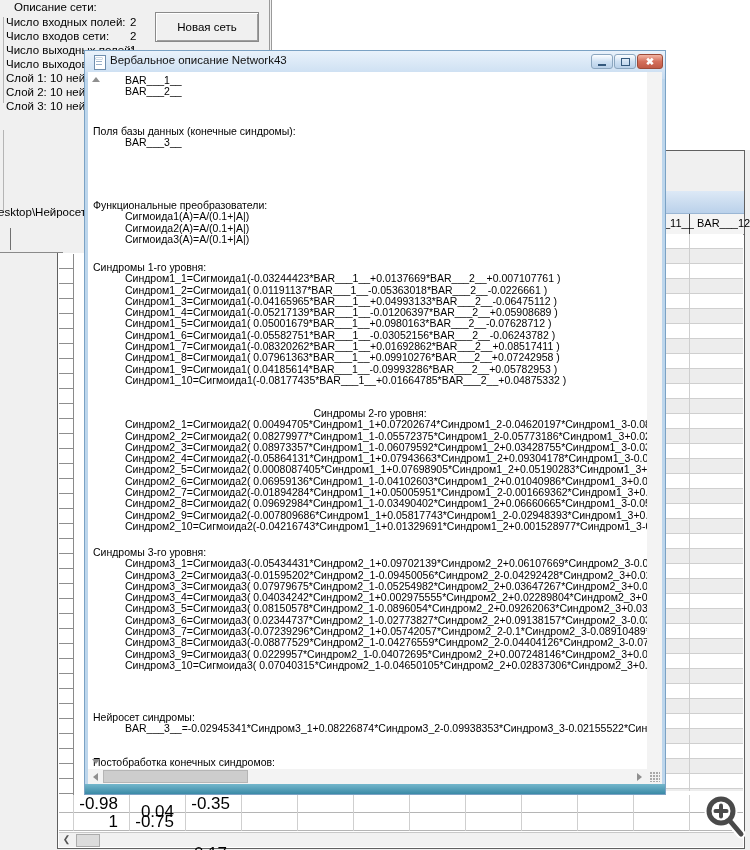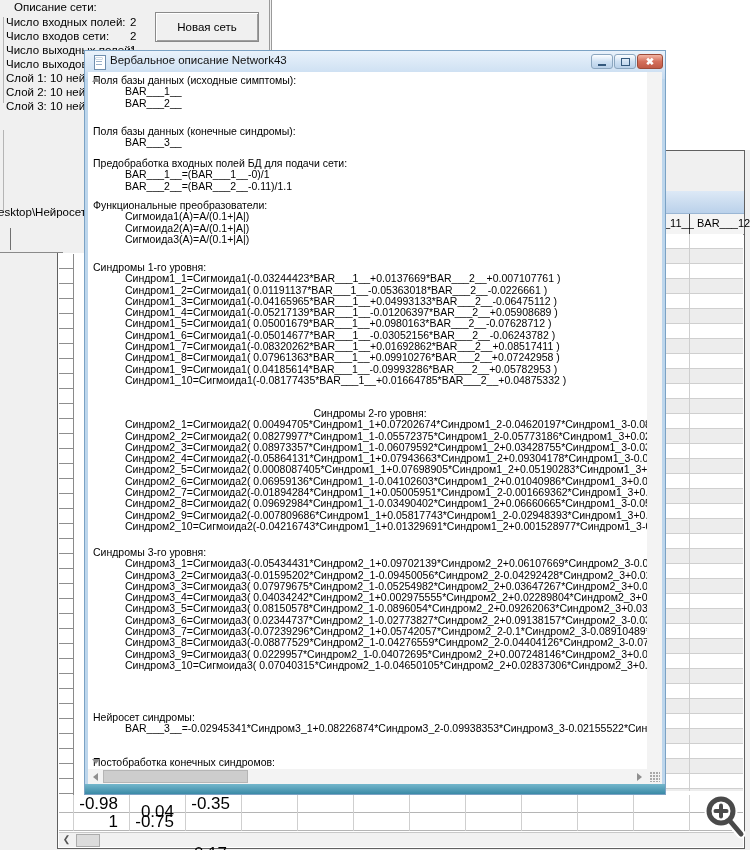--- a/index.html
+++ b/index.html
@@ -166,47 +166,41 @@
     <div class="winbtn" id="btn-max">
         <div class="glyph"></div>
       </div>
     <div class="winbtn" id="btn-close">
         <span>✖</span>
       </div>
   </div>
   <div class="abs" id="dlg-content">
     <div id="dlg-text">
         <div class="sec sec0">
-          <div>Поля базы данных (исходные симптомы):</div>
           <div class="ind">BAR___1__</div>
           <div class="ind">BAR___2__</div>
         </div>
         <div class="sec sec1">
           <div>Поля базы данных (конечные синдромы):</div>
           <div class="ind">BAR___3__</div>
-        </div>
-        <div class="sec sec2">
-          <div>Предобработка входных полей БД для подачи сети:</div>
-          <div class="ind">BAR___1__=(BAR___1__-0)/1</div>
-          <div class="ind">BAR___2__=(BAR___2__-0.11)/1.1</div>
         </div>
         <div class="sec sec3">
           <div>Функциональные преобразователи:</div>
           <div class="ind">Сигмоида1(A)=A/(0.1+|A|)</div>
           <div class="ind">Сигмоида2(A)=A/(0.1+|A|)</div>
           <div class="ind">Сигмоида3(A)=A/(0.1+|A|)</div>
         </div>
         <div class="sec sec4">
           <div>Синдромы 1-го уровня:</div>
           <div class="ind">Синдром1_1=Сигмоида1(-0.03244423*BAR___1__+0.0137669*BAR___2__+0.007107761 )</div>
           <div class="ind">Синдром1_2=Сигмоида1( 0.01191137*BAR___1__-0.05363018*BAR___2__-0.0226661 )</div>
           <div class="ind">Синдром1_3=Сигмоида1(-0.04165965*BAR___1__+0.04993133*BAR___2__-0.06475112 )</div>
           <div class="ind">Синдром1_4=Сигмоида1(-0.05217139*BAR___1__-0.01206397*BAR___2__+0.05908689 )</div>
           <div class="ind">Синдром1_5=Сигмоида1( 0.05001679*BAR___1__+0.0980163*BAR___2__-0.07628712 )</div>
-          <div class="ind">Синдром1_6=Сигмоида1(-0.05014677*BAR___1__-0.03052156*BAR___2__-0.06243782 )</div>
+          <div class="ind">Синдром1_6=Сигмоида1(-0.05582751*BAR___1__-0.03052156*BAR___2__-0.06243782 )</div>
           <div class="ind">Синдром1_7=Сигмоида1(-0.08320262*BAR___1__+0.01692862*BAR___2__+0.08517411 )</div>
           <div class="ind">Синдром1_8=Сигмоида1( 0.07961363*BAR___1__+0.09910276*BAR___2__+0.07242958 )</div>
           <div class="ind">Синдром1_9=Сигмоида1( 0.04185614*BAR___1__-0.09993286*BAR___2__+0.05782953 )</div>
           <div class="ind">Синдром1_10=Сигмоида1(-0.08177435*BAR___1__+0.01664785*BAR___2__+0.04875332 )</div>
         </div>
         <div class="sec sec5">
           <div>Синдромы 2-го уровня:</div>
           <div class="ind">Синдром2_1=Сигмоида2( 0.00494705*Синдром1_1+0.07202674*Синдром1_2-0.04620197*Синдром1_3-0.08279977</div>
           <div class="ind">Синдром2_2=Сигмоида2( 0.08279977*Синдром1_1-0.05572375*Синдром1_2-0.05773186*Синдром1_3+0.02721946</div>
           <div class="ind">Синдром2_3=Сигмоида2( 0.08973357*Синдром1_1-0.06079592*Синдром1_2+0.03428755*Синдром1_3-0.03461714</div>

